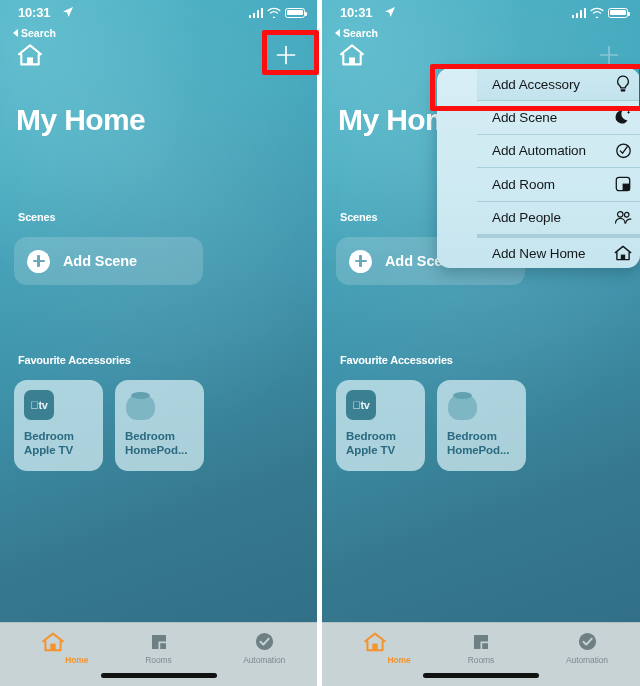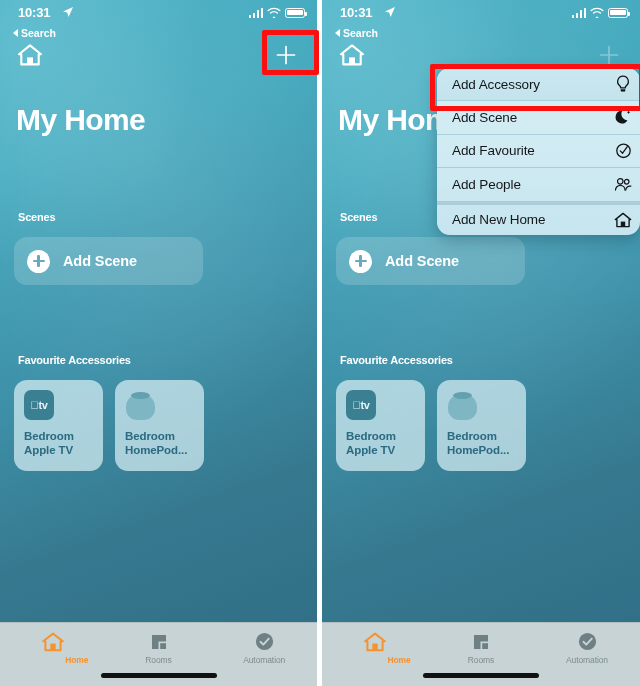--- a/index.html
+++ b/index.html
@@ -166,20 +166,21 @@
     position:absolute; left:115px; top:68px; width:203px;
     border-radius:13px; overflow:hidden;
     background:linear-gradient(180deg, #d7eef4 0%, #cfeaf2 55%, #c6e5ef 100%);
     box-shadow:0 5px 16px rgba(20,60,75,0.35);
   }
   .ctx-item {
     position:relative; height:33.4px;
     display:flex; align-items:center; justify-content:space-between;
     padding:0 8px 0 15px;
     border-bottom:1px solid rgba(120,170,185,0.42);
+    margin-left:40px;
   }
   .ctx-item:last-child { border-bottom:none;align-items:center; }
   .ctx-item.gap { border-top:3px solid rgba(130,175,190,0.45); }
   .ctx-item .lbl {
     font-size:13.5px; color:#14171a; letter-spacing:-0.1px;
   }
   .ctx-item .ico { width:18px; height:18px; display:flex; align-items:center; justify-content:center; }
   .ctx-item.hl { background:linear-gradient(180deg,#cbe8f0,#c3e3ed); }
 
   
@@ -416,29 +417,38 @@
         <span class="lbl">Add Scene</span>
         <span class="ico">
           <svg width="17" height="17" viewBox="0 0 17 17">
             <path d="M12.4 11.2 A6.3 6.3 0 1 1 7.2 1.8 a6.3 6.3 0 0 0 5.2 9.4Z" fill="#14171a"></path>
             <path d="M13.6 1.4 l0.55 1.35 1.35 0.55 -1.35 0.55 -0.55 1.35 -0.55 -1.35 -1.35 -0.55 1.35 -0.55Z" fill="#14171a"></path>
           </svg>
         </span>
       </div>
 
       <div class="ctx-item">
-        <span class="lbl">Add Favourite</span>
+        <span class="lbl">Add Automation</span>
         <span class="ico">
           <svg width="17" height="17" viewBox="0 0 17 17">
             <circle cx="8.5" cy="8.8" r="6.7" fill="none" stroke="#14171a" stroke-width="1.3"></circle>
             <path d="M5.3 8.9 L7.6 11.2 L12.3 4.6" stroke="#14171a" stroke-width="1.3" fill="none" stroke-linecap="round" stroke-linejoin="round"></path>
           </svg>
         </span>
       </div>
 
+      <div class="ctx-item">
+        <span class="lbl">Add Room</span>
+        <span class="ico">
+          <svg width="16" height="16" viewBox="0 0 16 16">
+            <rect x="1.3" y="1.3" width="13.4" height="13.4" rx="2.6" fill="none" stroke="#14171a" stroke-width="1.3"></rect>
+            <rect x="7.6" y="7.6" width="7.1" height="7.1" fill="#14171a"></rect>
+          </svg>
+        </span>
+      </div>
 
       <div class="ctx-item">
         <span class="lbl">Add People</span>
         <span class="ico">
           <svg width="19" height="15" viewBox="0 0 19 15">
             <circle cx="6.6" cy="4.1" r="2.9" fill="none" stroke="#14171a" stroke-width="1.3"></circle>
             <circle cx="13.4" cy="4.6" r="2.4" fill="none" stroke="#14171a" stroke-width="1.3"></circle>
             <path d="M1.6 13.4 a5 5 0 0 1 10 0" fill="none" stroke="#14171a" stroke-width="1.3" stroke-linecap="round"></path>
             <path d="M12.4 13.4 a4.3 4.3 0 0 1 5.4 -4.1" fill="none" stroke="#14171a" stroke-width="1.3" stroke-linecap="round"></path>
           </svg>

